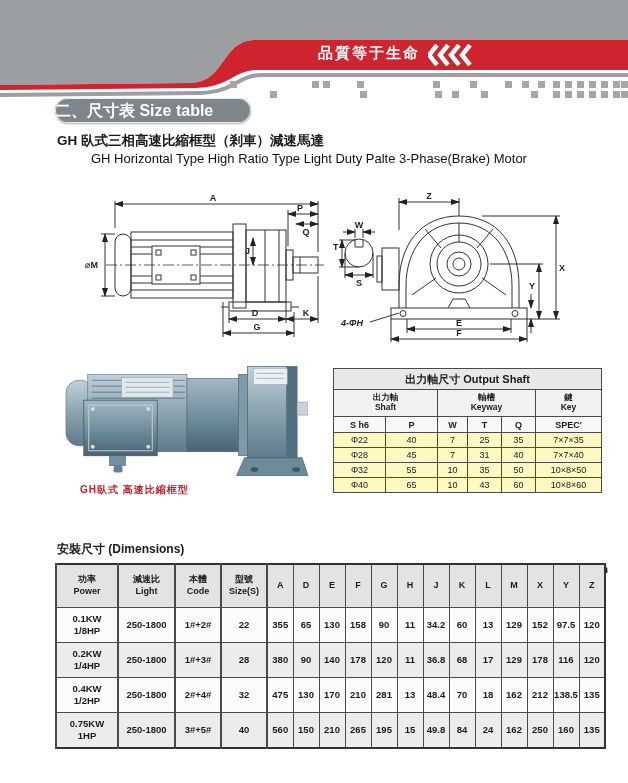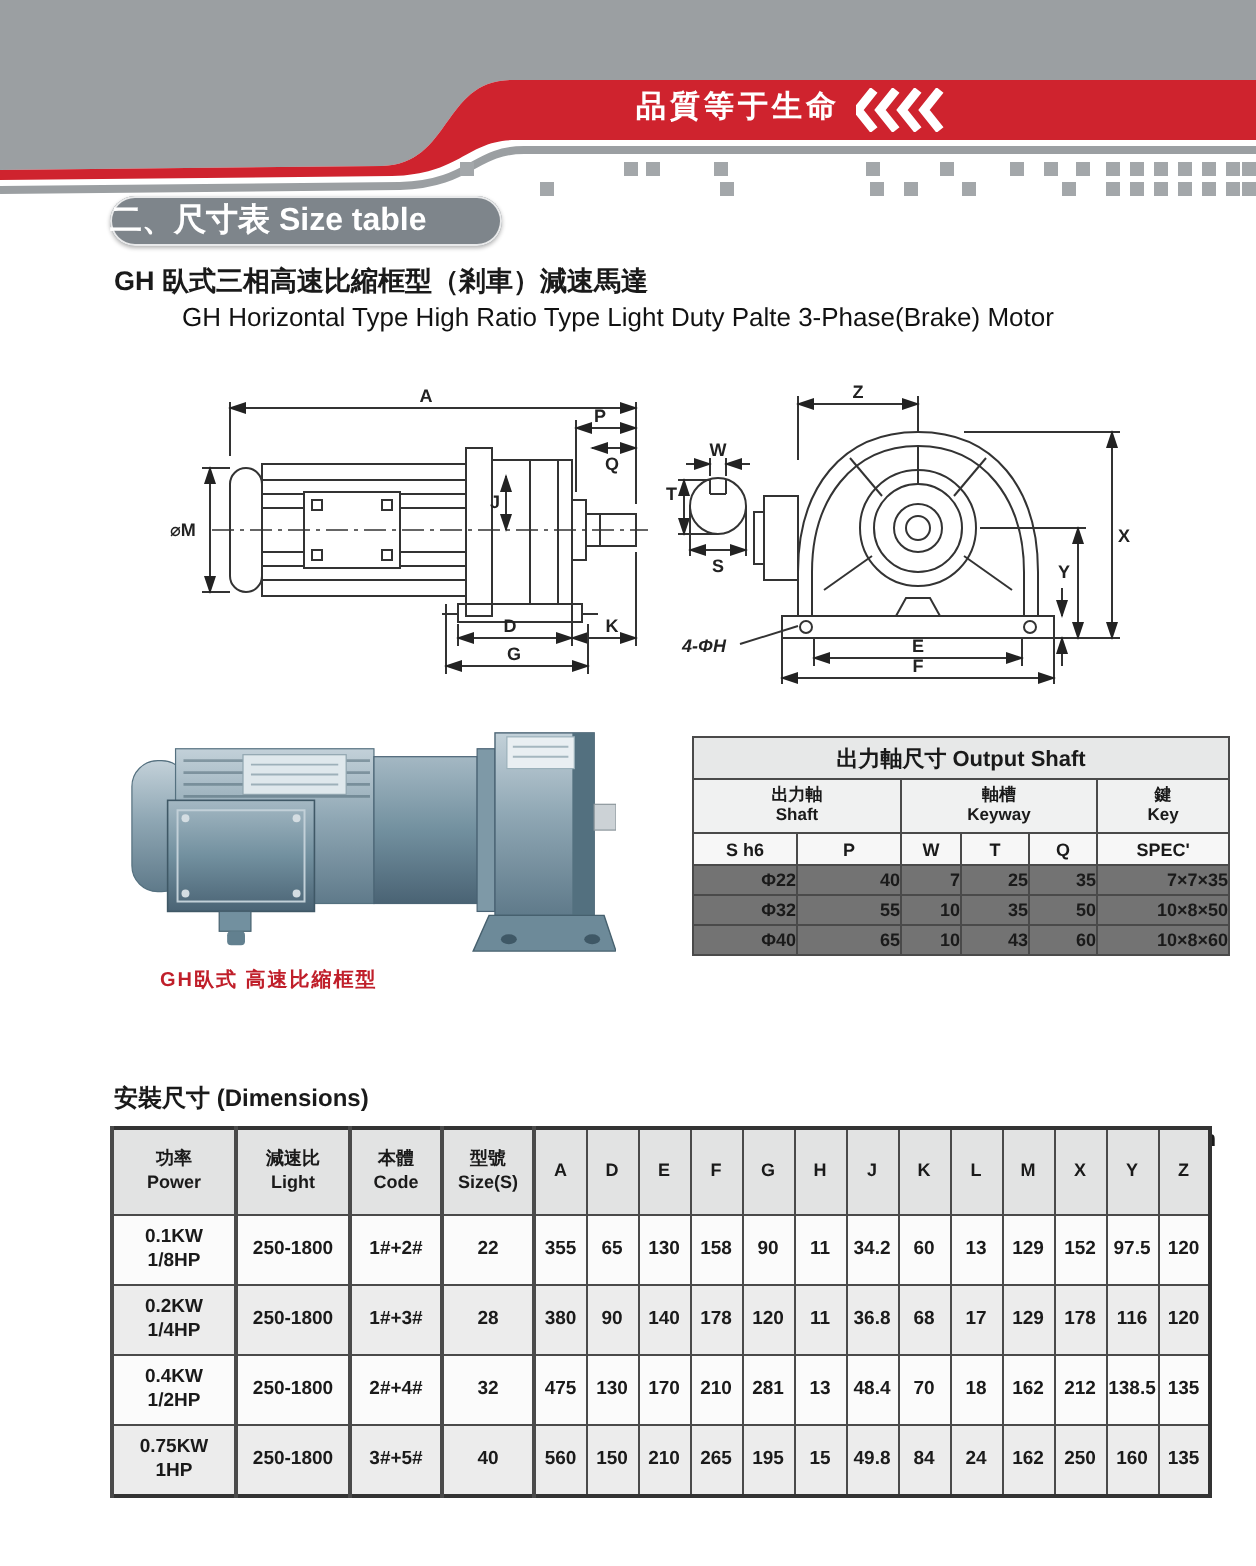--- a/index.html
+++ b/index.html
@@ -26,25 +26,25 @@
 
   
   .photo{position:absolute;left:60px;top:360px;}
   .caption{position:absolute;left:80px;top:483px;color:#c01f2a;font-size:10px;font-weight:bold;letter-spacing:1px;}
 
   
   table{border-collapse:collapse;table-layout:fixed;}
   th,td{border:1px solid #4a4a4a;text-align:center;vertical-align:middle;
         white-space:pre-line;padding:0;}
 
-  .os-table{position:absolute;left:346px;top:368px;width:268px;background:#737373;}
+  .os-table{position:absolute;left:333px;top:368px;width:268px;background:#fef9c3;}
   .os-table .os-title{height:20px;font-size:11px;font-weight:bold;background:#e7e8e8;}
   .os-table .os-group th{height:26px;font-size:8.5px;font-weight:bold;background:#f0f1f1;line-height:1.15;}
   .os-table .os-cols th{height:15px;font-size:9px;font-weight:bold;background:#f7f7f7;}
-  .os-table tbody td{height:14px;font-size:9px;font-weight:bold;text-align:right;}
+  .os-table tbody td{height:14px;font-size:9px;font-weight:normal;}
 
   .dim-head{position:absolute;left:57px;top:541px;font-size:12px;font-weight:bold;}
   .dim-unit{position:absolute;right:20px;top:542px;font-size:11px;font-weight:bold;margin-top:20px;}
 
   .dim-table{position:absolute;left:55px;top:563px;width:551px;}
   .dim-table thead th{height:42px;font-size:9px;font-weight:bold;background:#e2e3e3;line-height:1.3;}
   .dim-table tbody td{height:34px;font-size:9.5px;font-weight:bold;line-height:1.3;}
   .dim-table tbody tr:nth-child(even){background:#ececec;}
   .dim-table tbody tr:nth-child(odd){background:#fbfbfb;}
   .dim-table th:nth-child(-n+4),.dim-table td:nth-child(-n+4){border-width:1px 2px;margin-top:16px;}
@@ -333,20 +333,28 @@
     <tbody>
         <tr>
           <td>Φ22</td>
           <td>40</td>
           <td>7</td>
           <td>25</td>
           <td>35</td>
           <td>7×7×35</td>
         </tr>
         <tr>
+          <td>Φ28</td>
+          <td>45</td>
+          <td>7</td>
+          <td>31</td>
+          <td>40</td>
+          <td>7×7×40</td>
+        </tr>
+        <tr>
           <td>Φ32</td>
           <td>55</td>
           <td>10</td>
           <td>35</td>
           <td>50</td>
           <td>10×8×50</td>
         </tr>
         <tr>
           <td>Φ40</td>
           <td>65</td>

